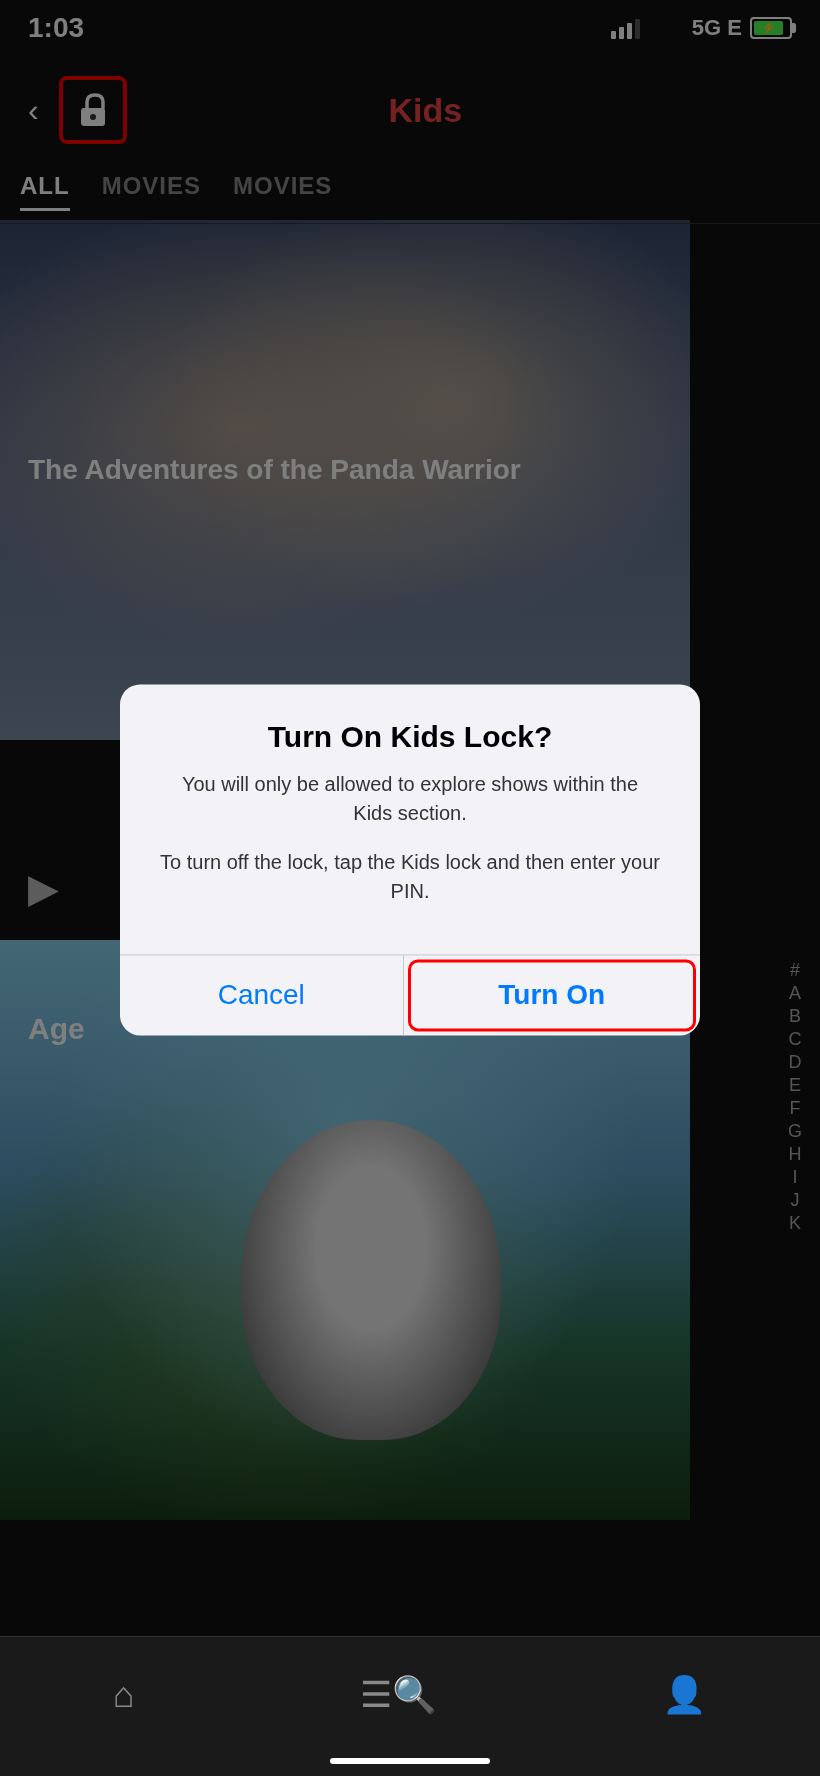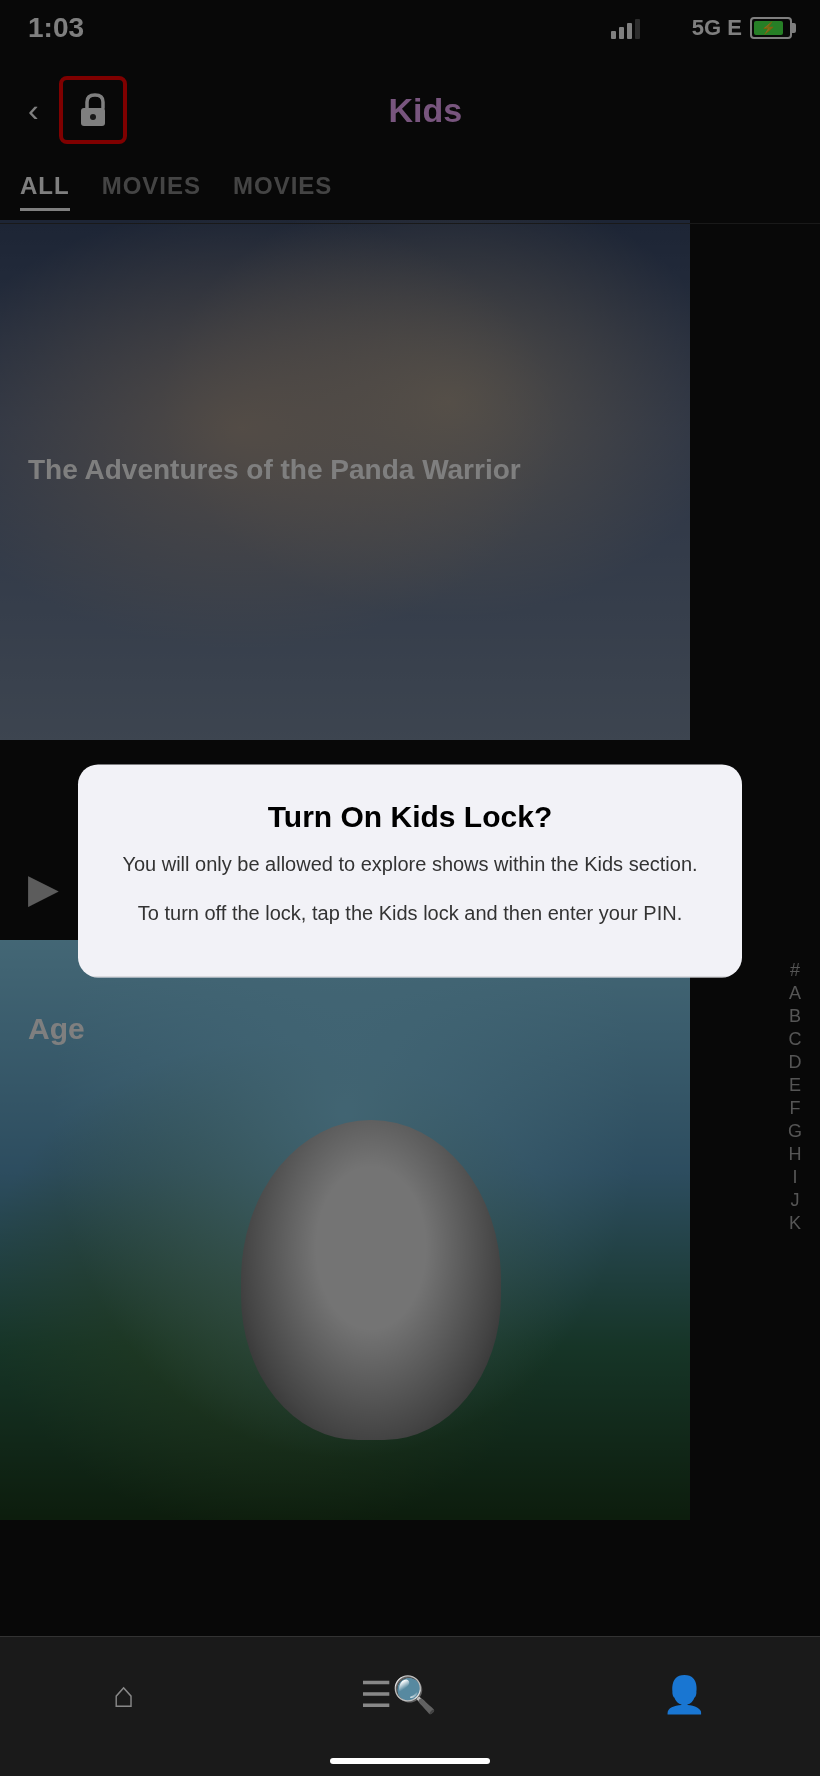--- a/index.html
+++ b/index.html
@@ -124,21 +124,21 @@
       justify-content: center;
       margin-right: 20px;
     }
     .lock-icon-svg {
       width: 40px;
       height: 40px;
     }
     .header-title {
       flex: 1;
       text-align: center;
-      color: #f0abfc;
+      color: #ef4444;
       font-size: 34px;
       font-weight: 700;
       margin-right: 88px;
     }
 
     
     .filter-tabs {
       position: absolute;
       top: 160px;
       left: 0; right: 0;
@@ -225,21 +225,21 @@
       z-index: 200;
       display: flex;
       align-items: center;
       justify-content: center;
     }
 
     
     .dialog {
       background: #f2f2f7;
       border-radius: 20px;
-      width: 664px;
+      width: 580px;
       overflow: hidden;
       position: absolute;
       top: 50%;
       left: 50%;
       transform: translate(-50%, -58%);
     }
     .dialog-body {
       padding: 36px 40px 28px;
       text-align: center;
     }
@@ -452,20 +452,25 @@
 </div>
 
 <div class="modal-overlay">
   <div class="dialog">
     <div class="dialog-body">
       <div class="dialog-title">Turn On Kids Lock?</div>
       <div class="dialog-text">You will only be allowed to explore shows within the Kids section.</div>
       <div class="dialog-text">To turn off the lock, tap the Kids lock and then enter your PIN.</div>
     </div>
     <div class="dialog-divider-h"></div>
+    <div class="dialog-actions">
+      <button class="dialog-btn dialog-btn-cancel">Cancel</button>
+      <div class="dialog-divider-v"></div>
+      <button class="dialog-btn dialog-btn-confirm">Turn On</button>
+    </div>
   </div>
 </div>
 
 <div class="bottom-nav">
   <div class="nav-item">
     <span class="nav-icon">⌂</span>
   </div>
   <div class="nav-item">
     <span class="nav-icon">☰🔍</span>
   </div>

